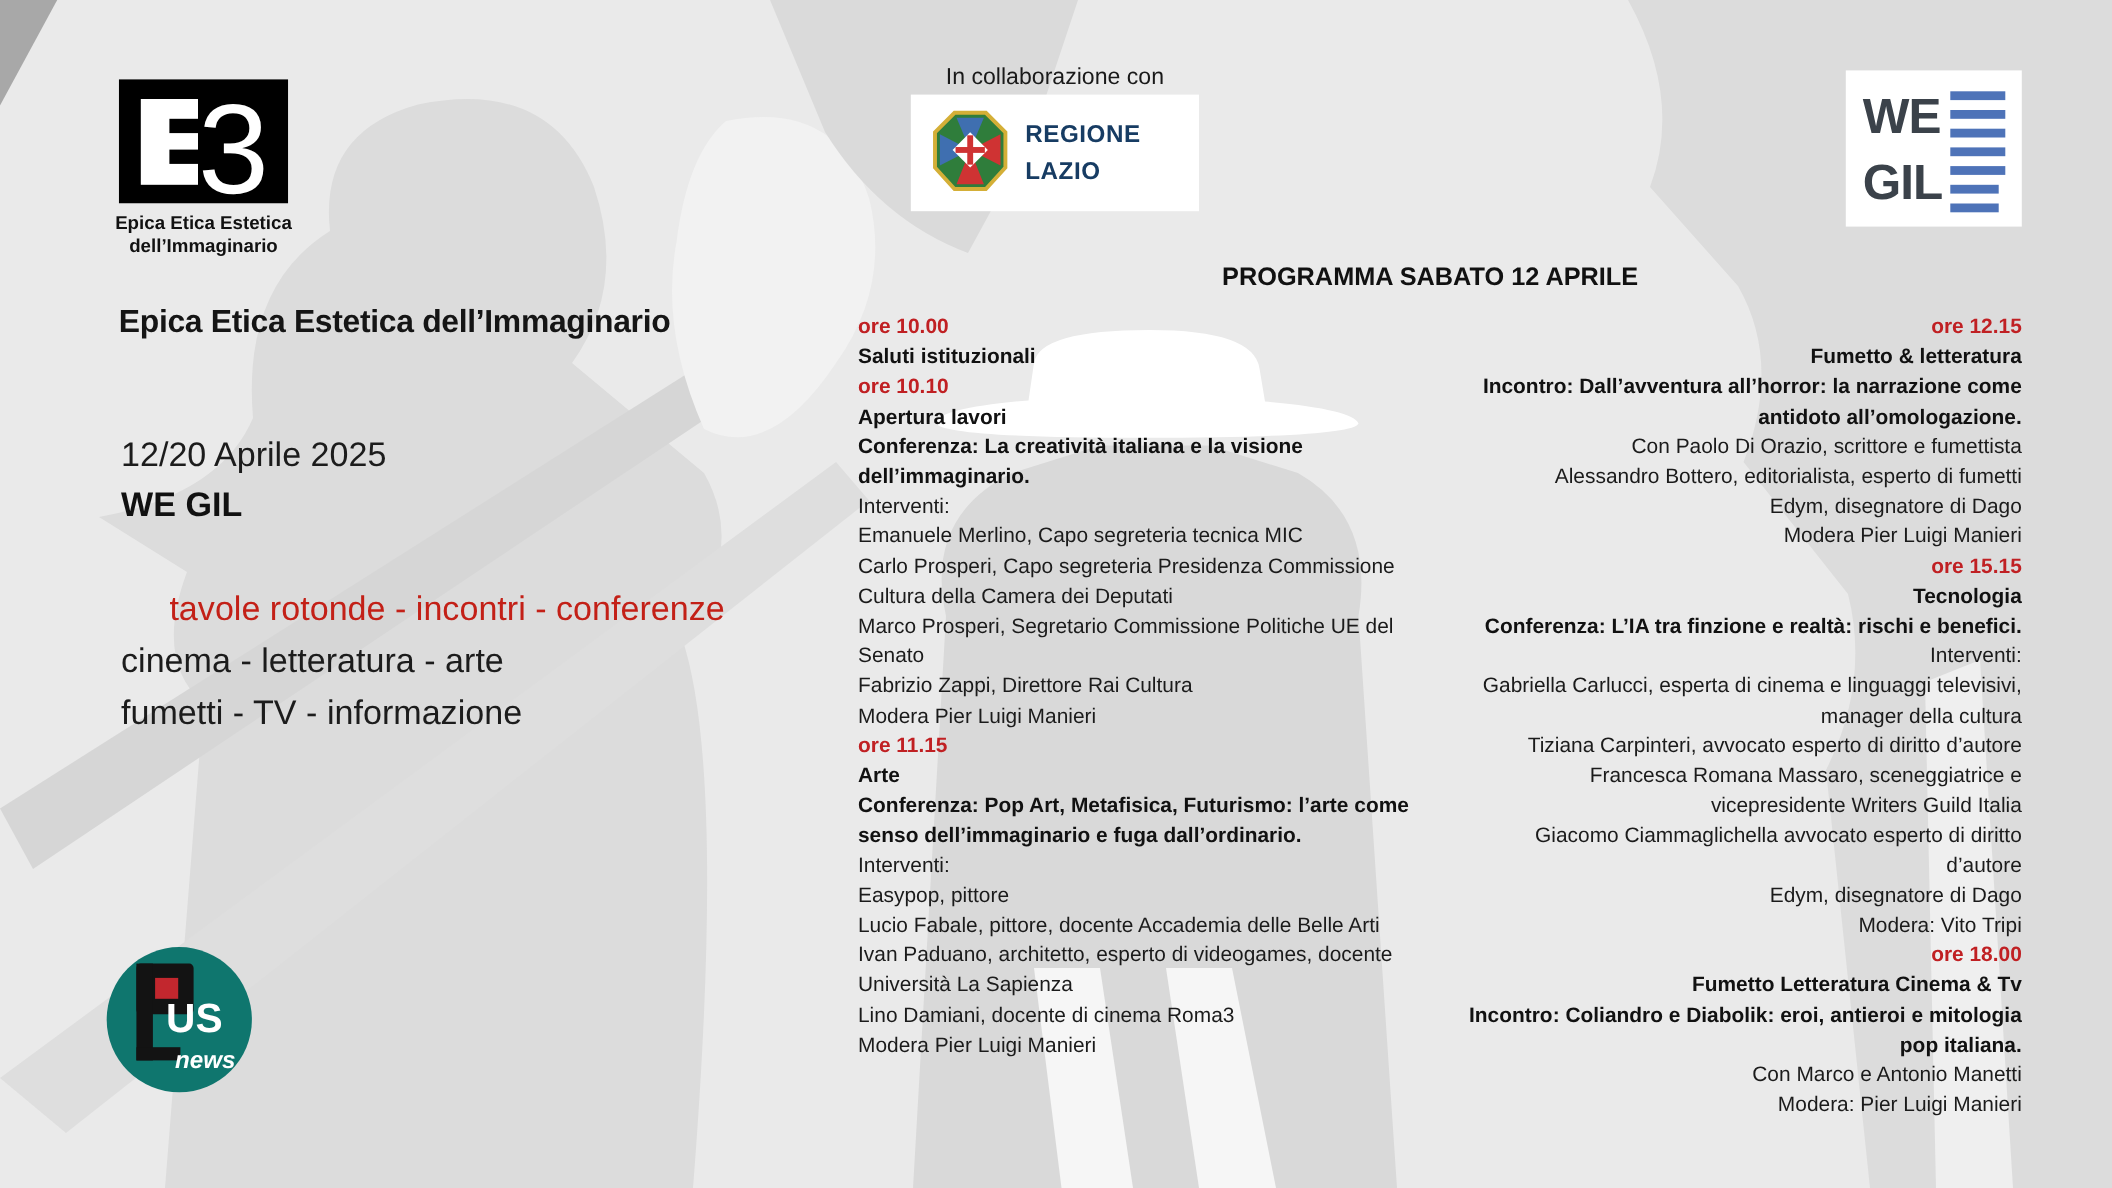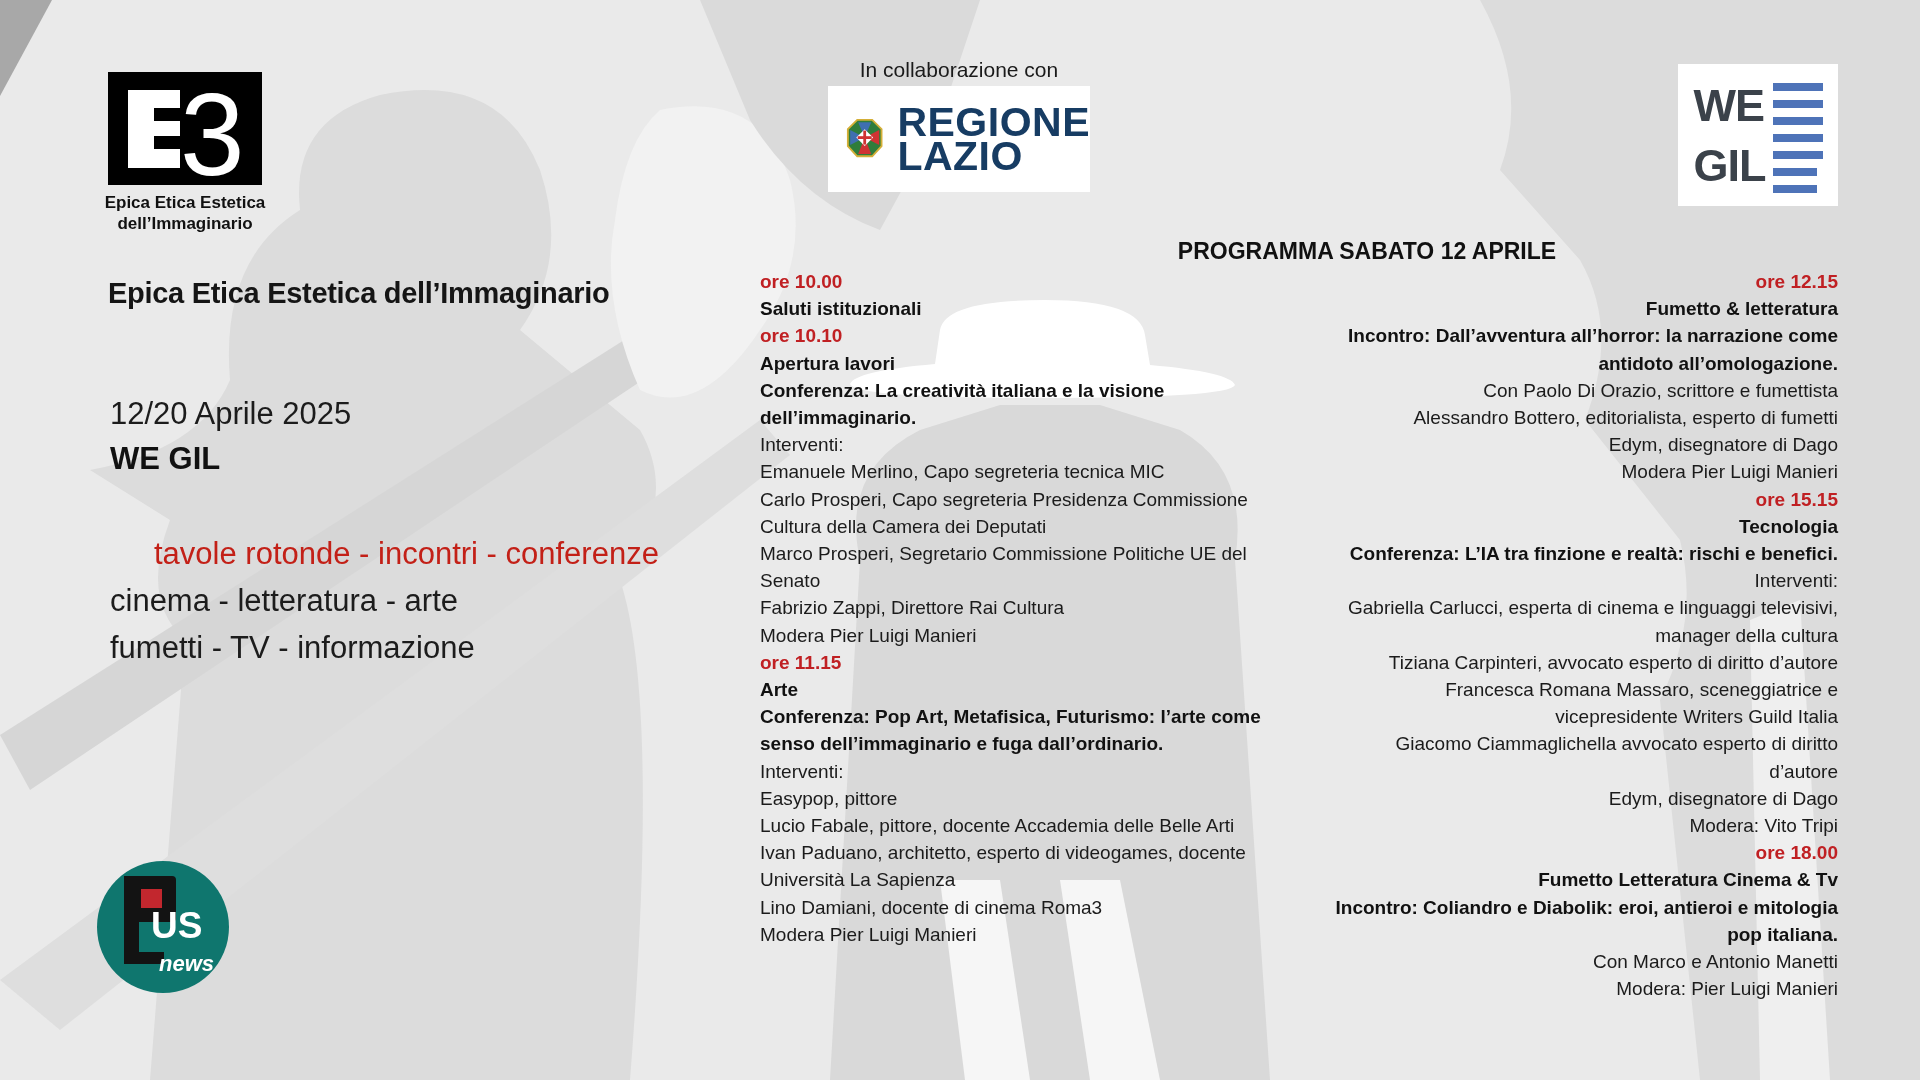--- a/index.html
+++ b/index.html
@@ -30,37 +30,37 @@
   .tag-red{left:110px;top:536px;font-size:31px;color:#c32017;white-space:nowrap;margin-left:44px;}
   .tag-2{left:110px;top:583px;font-size:31px;color:#1c1c1c;white-space:nowrap;}
   .tag-3{left:110px;top:630px;font-size:31px;color:#1c1c1c;white-space:nowrap;}
 
   
   .collab-label{left:828px;top:58px;width:262px;text-align:center;
     font-size:21px;color:#1a1a1a;}
   .regione-box{left:828px;top:86px;width:262px;height:106px;background:#fff;
     display:flex;align-items:center;}
   .regione-crest{margin-left:18px;}
-  .regione-text{margin-left:14px;font-size:41px;font-weight:700;line-height:34px;
+  .regione-text{margin-left:14px;font-size:22px;font-weight:700;line-height:34px;
     color:#173c63;letter-spacing:0.5px;}
 
   
   .wegil-box{left:1678px;top:64px;width:160px;height:142px;background:#fff;
     display:flex;align-items:flex-start;justify-content:center;padding-top:12px;box-sizing:border-box;}
   .wegil-letters{font-size:45px;font-weight:700;color:#3b424a;line-height:60px;letter-spacing:-1px;}
   .wegil-bars{display:flex;flex-direction:column;gap:9px;margin-left:7px;margin-top:7px;}
   .wegil-bar{width:50px;height:8px;background:#4e73b8;}
   .wegil-bar.short{width:44px;}
 
   
-  .program-title{left:1167px;top:238px;width:400px;text-align:center;
+  .program-title{left:1111px;top:238px;width:400px;
     font-size:23px;font-weight:700;color:#111;white-space:nowrap;}
 
   
-  .col{top:268px;z-index:1;position:absolute;}
+  .col{top:284px;z-index:1;position:absolute;margin-left:20px;}
   .col-mid{left:760px;text-align:left;}
   .col-right{right:82px;text-align:right;}
   .pline{font-size:19px;line-height:27.2px;white-space:nowrap;color:#1b1b1b;}
   .pline.time{color:#c02023;font-weight:700;}
   .pline.bold{font-weight:700;color:#111;}
 
   
   .plus-circle{left:97px;top:861px;width:132px;height:132px;border-radius:50%;
     background:#0f766e;overflow:hidden;}
   .pl-stem{position:absolute;left:27px;top:15px;width:15px;height:88px;background:#131313;}

